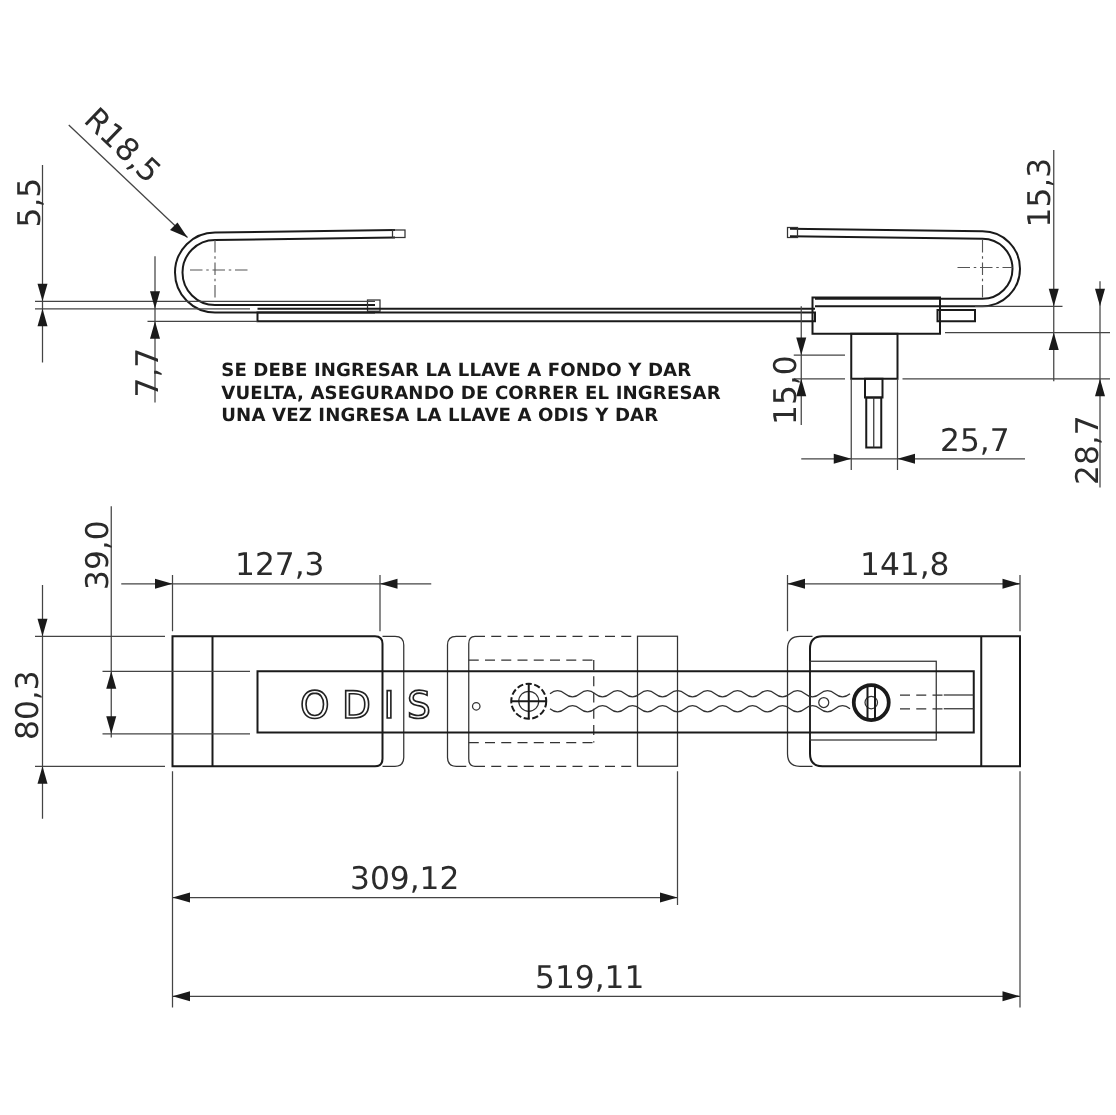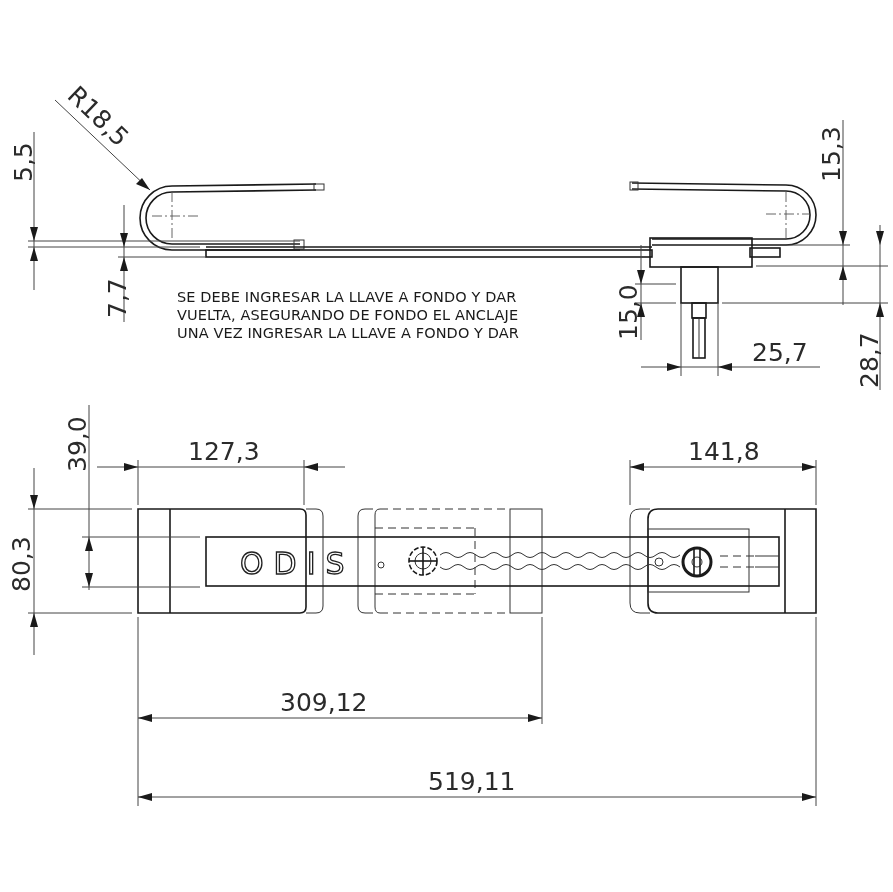--- a/index.html
+++ b/index.html
@@ -8,21 +8,21 @@
   .ln { stroke: #1a1a1a; stroke-width: 1.6; fill: none; }
   .ln-thin { stroke: #333; stroke-width: 1; fill: none; }
   .ln-dim { stroke: #444; stroke-width: 1; fill: none; }
   .ln-dash { stroke: #333; stroke-width: 1; fill: none; stroke-dasharray: 8 5; }
   .ln-center { stroke: #555; stroke-width: 0.9; fill: none; stroke-dasharray: 10 3 2 3; }
   .arrow { fill: #1a1a1a; }
   .dimtext { font-family: "DejaVu Sans", sans-serif; font-size: 25px; fill: #2b2b2b; }
   .note { position: absolute; left: 177px; top: 288px; width: 420px;
           font-family: "DejaVu Sans", sans-serif; font-size: 14.5px; line-height: 18px;
           color: #1a1a1a; letter-spacing: 0.1px; }
-  .note div { white-space: nowrap; }
+  .note div { white-space: nowrap; font-weight: bold; }
   .brand { font-family: "DejaVu Sans", sans-serif; font-size: 30px; fill: none; stroke: #222; stroke-width: 1.3; letter-spacing: 10px; }
 </style>
 </head>
 <body>
 
 <div id="canvas">
 <svg width="893" height="892" viewBox="0 0 893 892" xmlns="http://www.w3.org/2000/svg">
 
   <g>
 
@@ -221,16 +221,16 @@
       <line class="ln-dim" x1="138" y1="797" x2="816" y2="797"></line>
       <polygon class="arrow" points="138,797 152,793 152,801"></polygon>
       <polygon class="arrow" points="816,797 802,793 802,801"></polygon>
       <text class="dimtext" x="428" y="790">519,11</text>
     </g>
   </g>
 </svg>
 
 <div class="note">
   <div>SE DEBE INGRESAR LA LLAVE A FONDO Y DAR</div>
-  <div>VUELTA, ASEGURANDO DE FONDO EL ANCLAJE</div>
-  <div>UNA VEZ INGRESAR LA LLAVE A FONDO Y DAR</div>
+  <div>VUELTA, ASEGURANDO DE CORRER EL INGRESAR</div>
+  <div>UNA VEZ INGRESA LA LLAVE A ODIS Y DAR</div>
 </div>
 </div>
 
 </body></html>

